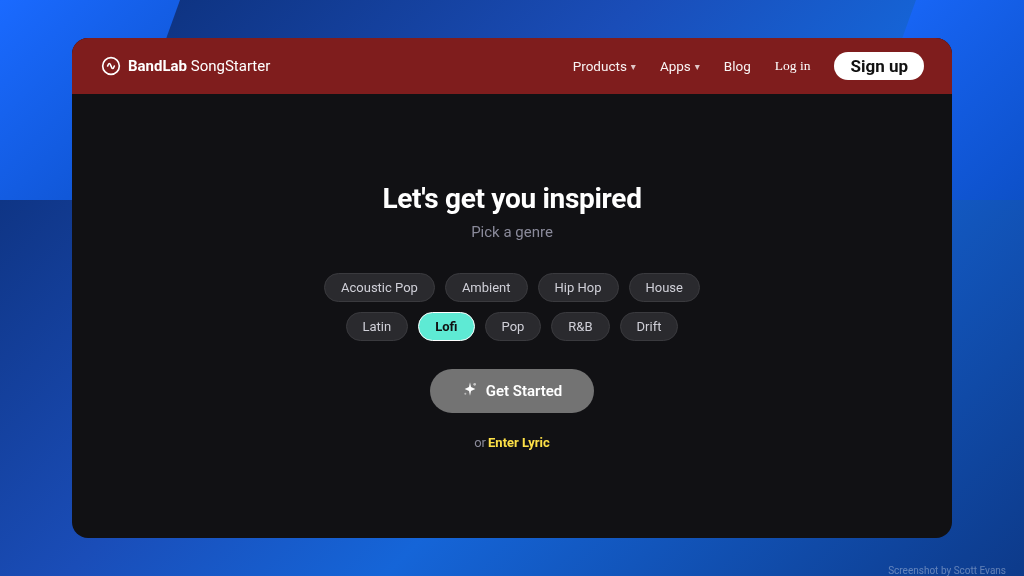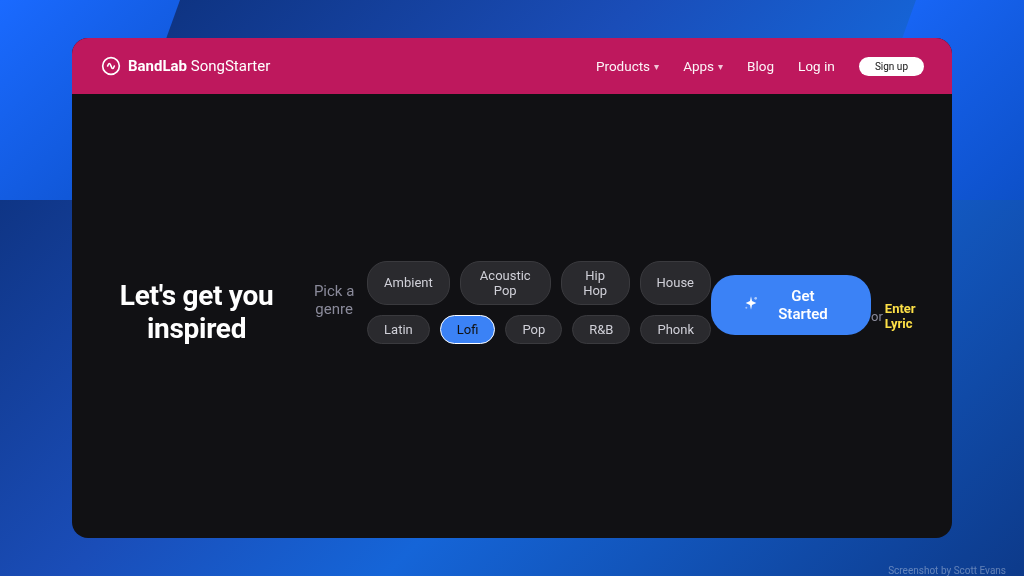--- a/index.html
+++ b/index.html
@@ -46,21 +46,21 @@
       border-radius: 16px;
       position: relative;
       z-index: 1;
       overflow: hidden;
       display: flex;
       flex-direction: column;
     }
 
     
     .navbar {
-      background: #be185d;
+      background: #7f1d1d;
       height: 56px;
       display: flex;
       align-items: center;
       justify-content: space-between;
       padding: 0 28px;
       flex-shrink: 0;
     }
 
     .navbar-brand {
       display: flex;
@@ -110,40 +110,40 @@
       font-size: 10px;
       opacity: 0.8;
     }
 
     .nav-btn-login {
       color: white;
       font-size: 13.5px;
       cursor: pointer;
       background: none;
       border: none;
-      font-family: Liberation Sans, sans-serif;
+      font-family: Liberation Serif, serif;
     }
 
     .nav-btn-signup {
       background: white;
       color: #111;
       border: none;
       border-radius: 20px;
       padding: 4px 16px;
-      font-size: 10px;
-      font-weight: 400;
+      font-size: 17px;
+      font-weight: 700;
       cursor: pointer;
       font-family: inherit;
     }
 
     
     .content {
       flex: 1;
       display: flex;
-      flex-direction: row;
+      flex-direction: column;
       align-items: center;
       justify-content: center;
       padding: 20px;
     }
 
     .headline {
       color: white;
       font-size: 28px;
       font-weight: 700;
       text-align: center;
@@ -178,28 +178,28 @@
       border: 1px solid #3a3a3e;
       border-radius: 20px;
       padding: 6px 16px;
       font-size: 13px;
       cursor: pointer;
       transition: background 0.15s;
       font-family: inherit;
     }
 
     .genre-chip.active {
-      background: #3b82f6;
+      background: #5eead4;
       color: #111;
       border-color: white;
-      font-weight: 400;
+      font-weight: 700;
     }
 
     .get-started-btn {
-      background: #3b82f6;
+      background: #737373;
       color: white;
       border: none;
       border-radius: 24px;
       padding: 12px 32px;
       font-size: 15px;
       font-weight: 600;
       cursor: pointer;
       display: flex;
       align-items: center;
       gap: 8px;
@@ -268,31 +268,31 @@
       <button class="nav-btn-signup">Sign up</button>
     </div>
   </nav>
 
   <div class="content">
     <h1 class="headline">Let's get you inspired</h1>
     <p class="subtitle">Pick a genre</p>
 
     <div class="genre-grid">
       <div class="genre-row">
+        <button class="genre-chip">Acoustic Pop</button>
         <button class="genre-chip">Ambient</button>
-        <button class="genre-chip">Acoustic Pop</button>
         <button class="genre-chip">Hip Hop</button>
         <button class="genre-chip">House</button>
       </div>
       <div class="genre-row">
         <button class="genre-chip">Latin</button>
         <button class="genre-chip active">Lofi</button>
         <button class="genre-chip">Pop</button>
         <button class="genre-chip">R&amp;B</button>
-        <button class="genre-chip">Phonk</button>
+        <button class="genre-chip">Drift</button>
       </div>
     </div>
 
     <button class="get-started-btn">
       <span>
         <svg width="16" height="16" viewBox="0 0 24 24" fill="white">
           <path d="M12 2 L13.5 9 L20 12 L13.5 15 L12 22 L10.5 15 L4 12 L10.5 9 Z"></path>
           <circle cx="19" cy="5" r="2" fill="white" opacity="0.6"></circle>
           <circle cx="5" cy="19" r="1.5" fill="white" opacity="0.5"></circle>
         </svg>

